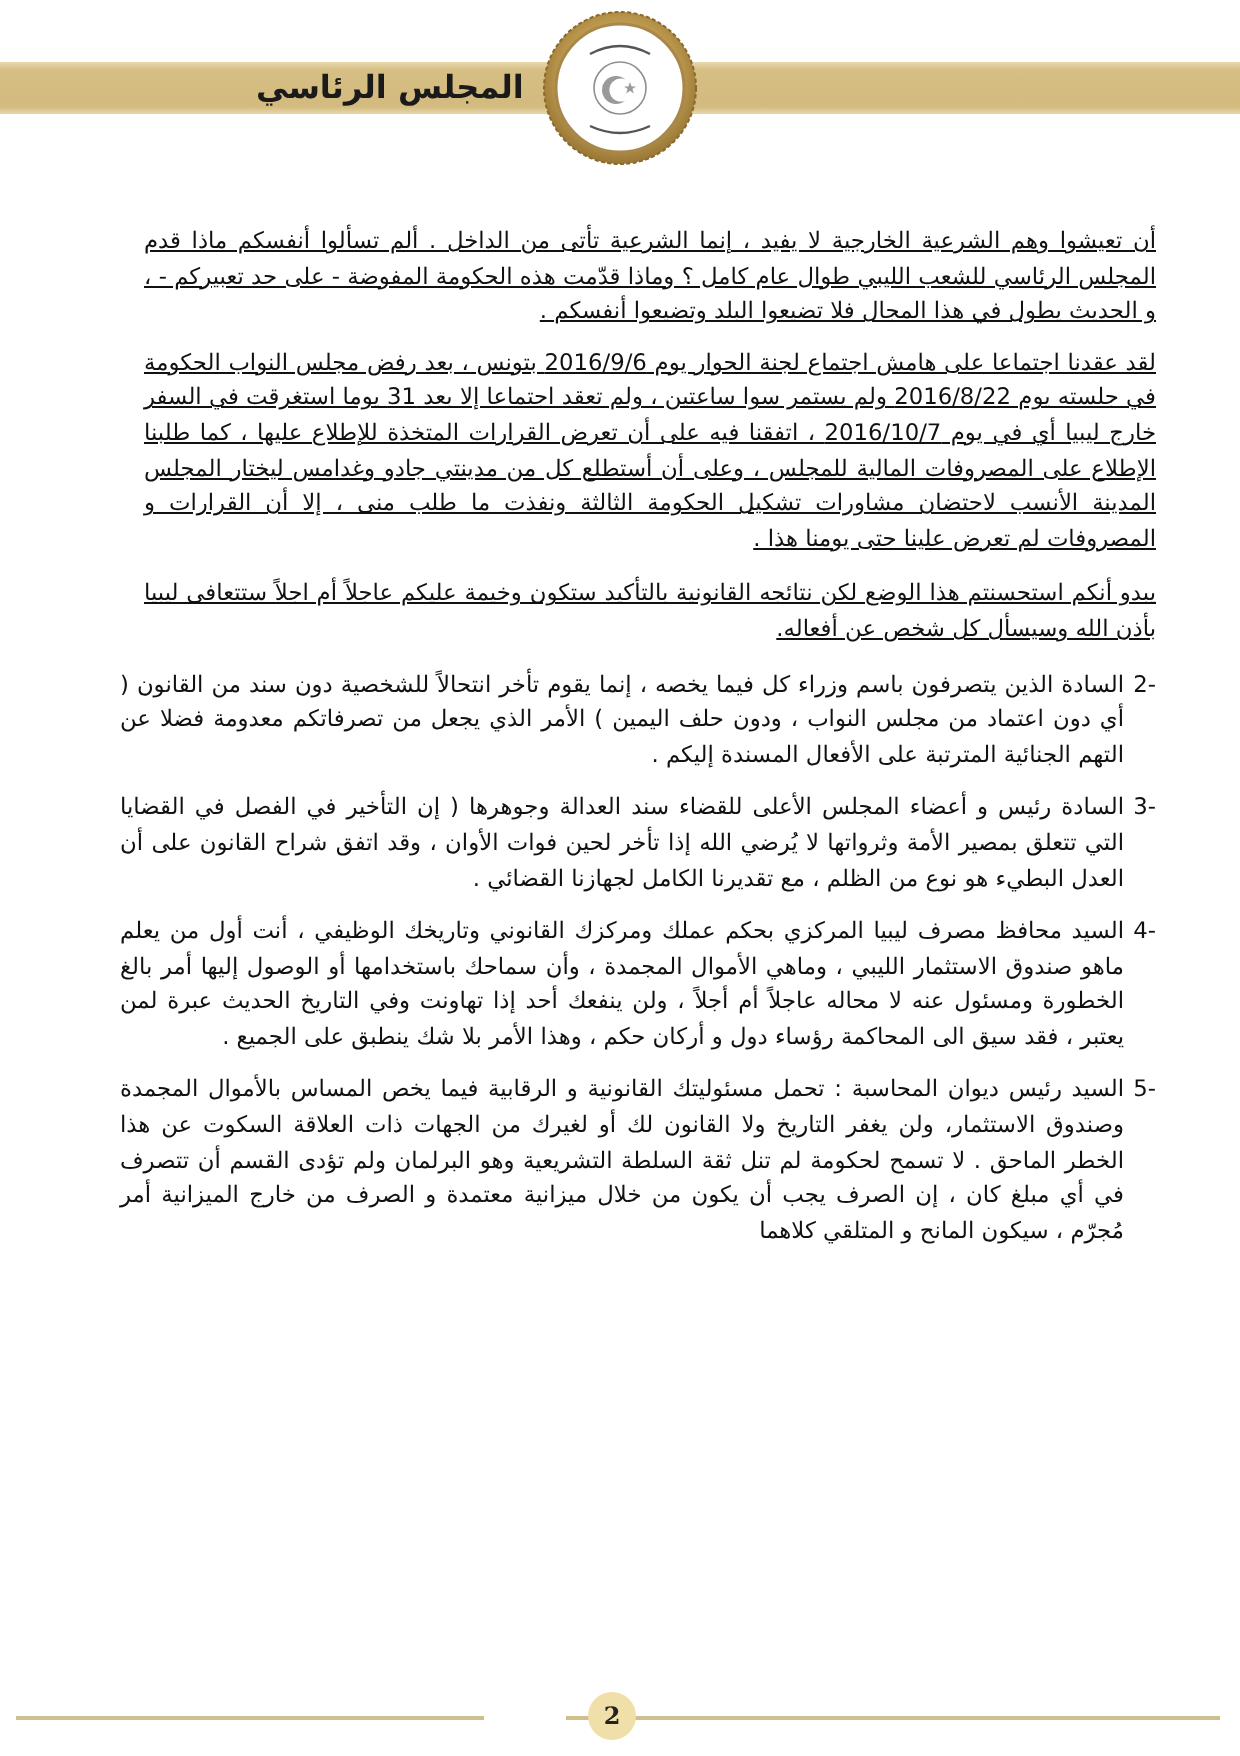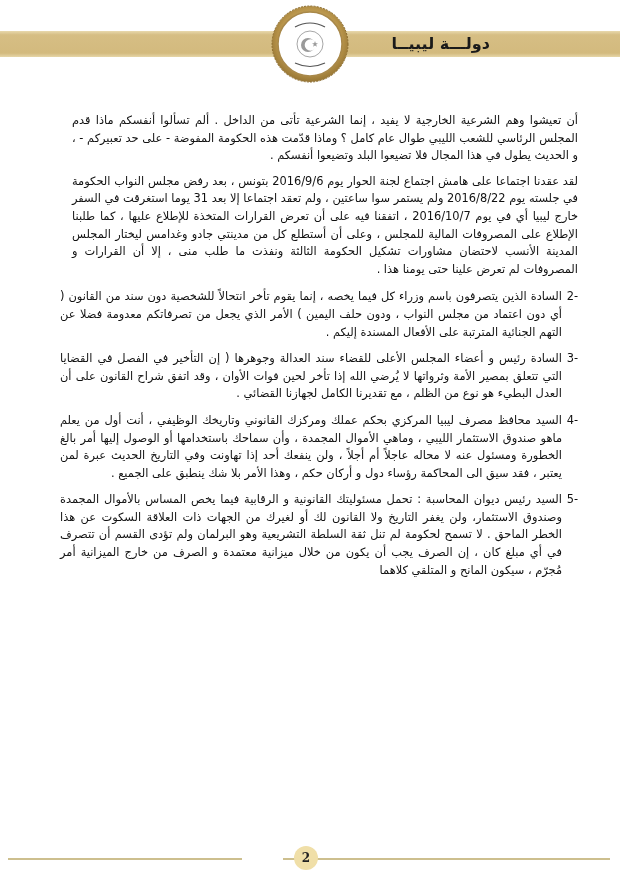--- a/index.html
+++ b/index.html
@@ -26,21 +26,21 @@
     .title-left { left: 128px; }
     .seal {
       position: absolute; left: 271px; top: 5px; width: 78px; height: 78px;
     }
     .content {
       position: absolute; left: 60px; top: 112px; width: 518px;
       direction: rtl; text-align: justify;
       font-size: 11.4px; line-height: 17.6px;
       font-family: "DejaVu Sans", sans-serif;
     }
-    .content p { margin: 0 0 8px 12px; }
+    .content p { margin: 0 0 8px 12px; text-decoration: underline; }
     .content p.p2 { margin-bottom: 10px; }
     .item { display: flex; flex-direction: row; margin-bottom: 9px; }
     .item .num {
       flex: 0 0 16px; text-align: right; direction: ltr; unicode-bidi: isolate;
     }
     .item .txt { flex: 1; text-align: justify; }
     .footer-line {
       position: absolute; top: 858px; height: 2px; background: #cdbf8e;
     }
     .fl-left { left: 8px; width: 234px; }
@@ -49,21 +49,21 @@
       border-radius: 50%; background: #f0dfa8;
       text-align: center; line-height: 24px; font-weight: bold; font-size: 12px;
       font-family: "DejaVu Serif", serif; color: #222;
     }
   </style>
 </head>
 <body>
 
 <div class="header">
   <div class="band"></div>
-  <div class="header-title title-right">دولـــة ليبيــا</div>
+  <div class="header-title title-left">المجلس الرئاسي</div>
   <svg class="seal" viewBox="0 0 78 78">
     <defs>
       <radialGradient id="g1" cx="50%" cy="45%" r="60%">
         <stop offset="0%" stop-color="#e9d79a"></stop>
         <stop offset="70%" stop-color="#b8944a"></stop>
         <stop offset="100%" stop-color="#8a6a2c"></stop>
       </radialGradient>
     </defs>
     <circle cx="39" cy="39" r="38" fill="url(#g1)" stroke="#8a6a2c" stroke-width="1" stroke-dasharray="2 1.2"></circle>
     <circle cx="39" cy="39" r="32" fill="#ffffff" stroke="#a8884a" stroke-width="1.5"></circle>
@@ -74,20 +74,21 @@
       <polygon points="44,36 44.8,38.2 47,38.2 45.2,39.5 45.9,41.7 44,40.4 42.1,41.7 42.8,39.5 41,38.2 43.2,38.2" fill="#9a9a9a"></polygon>
     </g>
     <path d="M24 22 Q39 14 54 22" fill="none" stroke="#555" stroke-width="1.2"></path>
     <path d="M24 58 Q39 65 54 58" fill="none" stroke="#555" stroke-width="1.2"></path>
   </svg>
 </div>
 
 <div class="content">
   <p>أن تعيشوا وهم الشرعية الخارجية لا يفيد ، إنما الشرعية تأتى من الداخل . ألم تسألوا أنفسكم ماذا قدم المجلس الرئاسي للشعب الليبي طوال عام كامل ؟ وماذا قدّمت هذه الحكومة المفوضة - على حد تعبيركم - ، و الحديث يطول في هذا المجال فلا تضيعوا البلد وتضيعوا أنفسكم .</p>
   <p class="p2">لقد عقدنا اجتماعا على هامش اجتماع لجنة الحوار يوم 2016/9/6 بتونس ، بعد رفض مجلس النواب الحكومة في جلسته يوم 2016/8/22  ولم يستمر سوا ساعتين ، ولم تعقد اجتماعا إلا بعد 31 يوما استغرقت في السفر خارج ليبيا أي في يوم 2016/10/7 ، اتفقنا فيه على أن تعرض القرارات المتخذة للإطلاع عليها ، كما طلبنا الإطلاع على المصروفات المالية للمجلس ، وعلى أن أستطلع كل من مدينتي جادو وغدامس ليختار المجلس المدينة الأنسب لاحتضان مشاورات تشكيل الحكومة الثالثة ونفذت ما طلب منى ، إلا أن القرارات و المصروفات لم تعرض علينا حتى يومنا هذا .</p>
+  <p class="p2">يبدو أنكم استحسنتم هذا الوضع لكن نتائجه القانونية بالتأكيد ستكون وخيمة عليكم عاجلاً أم اجلاً ستتعافى ليبيا بأذن الله وسيسأل كل شخص عن أفعاله.</p>
 
   <div class="item">
     <span class="num">2-</span>
     <span class="txt">السادة الذين يتصرفون باسم وزراء كل فيما يخصه ، إنما يقوم تأخر انتحالاً للشخصية دون سند من القانون ( أي دون اعتماد من مجلس النواب ، ودون حلف اليمين ) الأمر الذي يجعل من تصرفاتكم معدومة فضلا عن التهم الجنائية المترتبة على الأفعال المسندة إليكم .</span>
   </div>
   <div class="item">
     <span class="num">3-</span>
     <span class="txt">السادة رئيس و أعضاء المجلس الأعلى للقضاء  سند العدالة وجوهرها ( إن التأخير في الفصل في القضايا التي تتعلق بمصير الأمة وثرواتها لا يُرضي الله إذا تأخر لحين فوات الأوان ، وقد اتفق شراح القانون على أن العدل البطيء هو نوع من الظلم ، مع تقديرنا الكامل لجهازنا القضائي .</span>
   </div>
   <div class="item">

